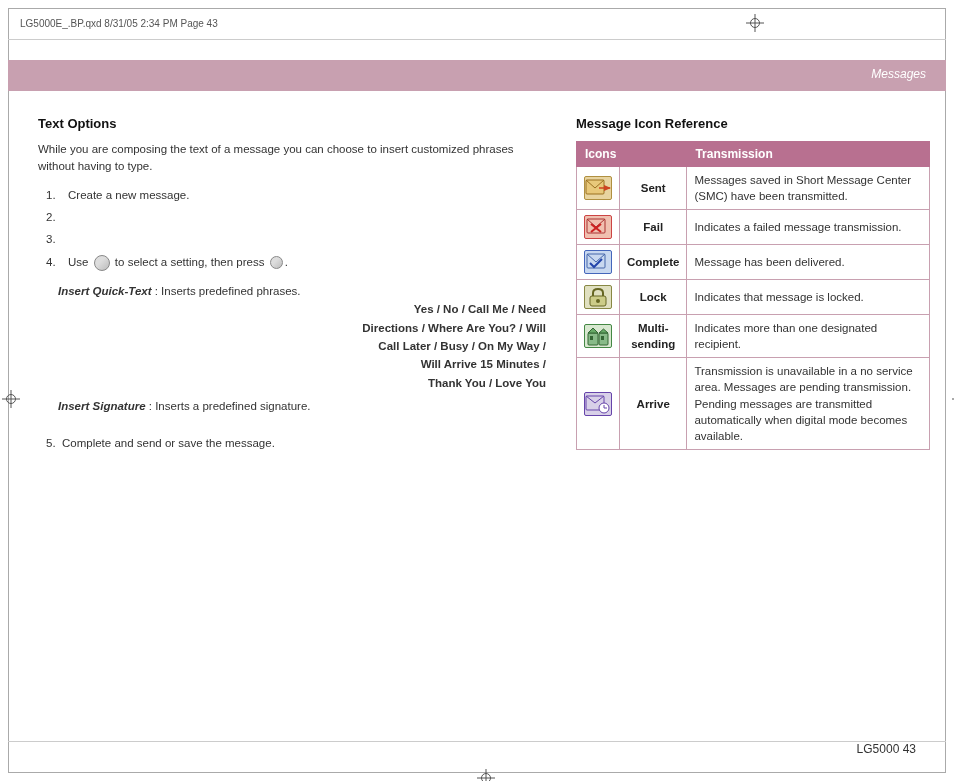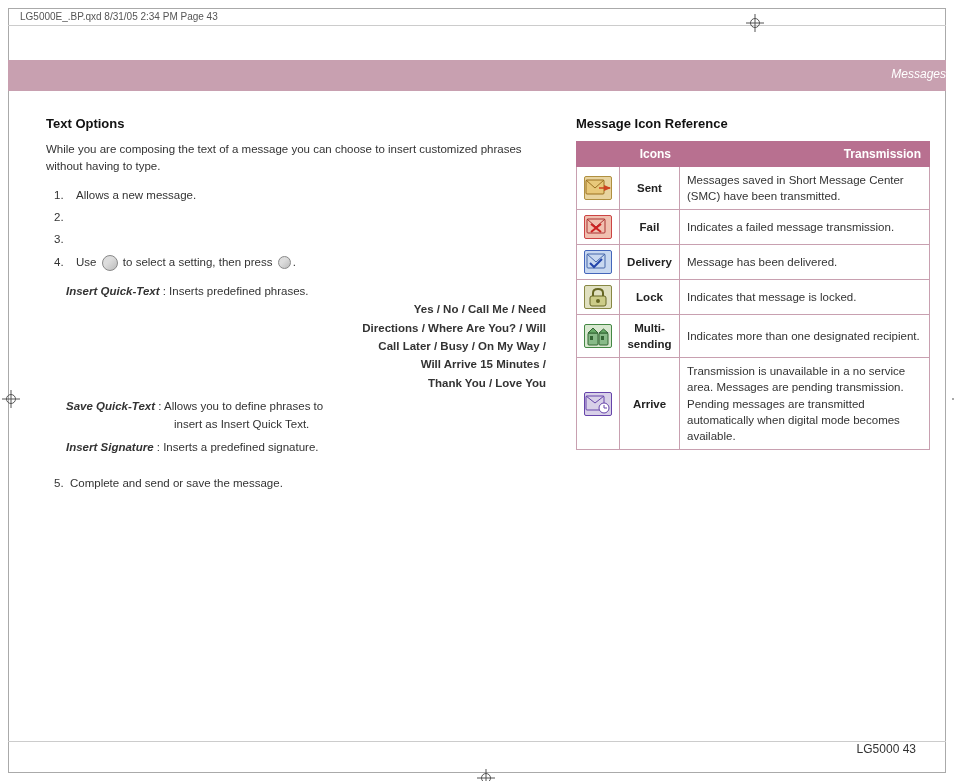--- a/index.html
+++ b/index.html
@@ -18,21 +18,21 @@
     .page-border {
       position: absolute;
       top: 8px; left: 8px; right: 8px; bottom: 8px;
       border: 1px solid #aaa;
     }
 
     
     .top-bar {
       position: absolute;
       top: 8px; left: 8px; right: 8px;
-      height: 18px;
+      height: 32px;
       border-bottom: 1px solid #ccc;
       display: flex;
       align-items: center;
       padding: 0 12px;
       font-size: 10px;
       color: #555;
     }
 
     
     .reg-mark {
@@ -66,20 +66,21 @@
 
     
     .header-stripe {
       position: absolute;
       top: 60px; left: 8px; right: 8px;
       height: 28px;
       background: #c8a0b0;
       display: flex;
       align-items: center;
       justify-content: flex-end;
+      padding-right: 20px;
     }
     .header-title {
       color: #fff;
       font-size: 12px;
       font-style: italic;
     }
 
     
     .header-underline {
       position: absolute;
@@ -92,21 +93,21 @@
     .content {
       position: absolute;
       top: 100px; left: 8px; right: 8px; bottom: 40px;
       display: flex;
       gap: 0;
     }
 
     
     .left-col {
       flex: 1;
-      padding: 16px 20px 16px 38px;
+      padding: 16px 20px 16px 30px;
     }
 
     
     .right-col {
       width: 380px;
       padding: 16px 16px 16px 10px;
     }
 
     
     .section-title {
@@ -199,21 +200,21 @@
       width: 100%;
       border-collapse: collapse;
       border: 1px solid #b87090;
     }
     .msg-table th {
       background: #b87090;
       color: #fff;
       font-size: 12px;
       font-weight: bold;
       padding: 5px 8px;
-      text-align: right;
+      text-align: left;
       border: 1px solid #b87090;
     }
     .msg-table td {
       border: 1px solid #c8a0b0;
       padding: 5px 7px;
       vertical-align: middle;
       font-size: 11.5px;
       line-height: 1.4;
     }
     .icon-cell {
@@ -277,21 +278,21 @@
 
   <div class="left-col">
     <div class="section-title">Text Options</div>
 
     <div class="body-text">While you are composing the text of a message you can choose to insert customized phrases without having to type.</div>
 
     <div class="numbered-list">
 
       <div class="list-item">
         <span class="list-num">1.</span>
-        <span>Allows a new message.</span>
+        <span>Create a new message.</span>
       </div>
 
       <div class="list-item">
         <span class="list-num">2.</span>
       </div>
 
       <div class="list-item">
         <span class="list-num">3.</span>
       </div>
 
@@ -309,25 +310,20 @@
         <br>
         <span class="option-values">
           <strong>Yes / No / Call Me / Need</strong><br>
           <strong>Directions / Where Are You</strong>? / <strong>Will</strong><br>
           <strong>Call Later / Busy / On My Way</strong> /<br>
           <strong>Will Arrive 15 Minutes</strong> /<br>
           <strong>Thank You / Love You</strong>
         </span>
       </div>
 
-      <div class="option-item">
-        <span class="option-label">Save Quick-Text</span>
-        <span> : Allows you to define phrases to</span>
-        <span style="display:block; margin-left:108px;">insert as Insert Quick Text.</span>
-      </div>
 
       <div class="option-item">
         <span class="option-label">Insert Signature</span>
         <span> : Inserts a predefined signature.</span>
       </div>
     </div>
 
     <div class="list-item" style="margin-top: 18px; margin-left: 8px;">
       <span>5.&nbsp; Complete and send or save the message.</span>
     </div>
@@ -380,21 +376,21 @@
         <tr>
           <td class="icon-cell">
             <div class="icon-img" style="background:#c8d8f0; border:1px solid #4466bb; font-size:16px;">
               <svg width="26" height="22" viewBox="0 0 26 22">
                 <rect x="2" y="3" width="18" height="14" rx="1" fill="#c8d8f0" stroke="#4466aa" stroke-width="1"></rect>
                 <polyline points="2,3 11,11 20,3" fill="none" stroke="#4466aa" stroke-width="1"></polyline>
                 <polyline points="5,12 9,16 17,8" fill="none" stroke="#2244aa" stroke-width="2"></polyline>
               </svg>
             </div>
           </td>
-          <td class="label-cell"><strong>Delivery</strong></td>
+          <td class="label-cell"><strong>Complete</strong></td>
           <td class="desc-cell">Message has been delivered.</td>
         </tr>
 
         <tr>
           <td class="icon-cell">
             <div class="icon-img" style="background:#e0e0c0; border:1px solid #888844; font-size:16px;">
               <svg width="26" height="22" viewBox="0 0 26 22">
 
                 <path d="M8,10 L8,7 Q8,3 13,3 Q18,3 18,7 L18,10" fill="none" stroke="#666622" stroke-width="2"></path>
 

